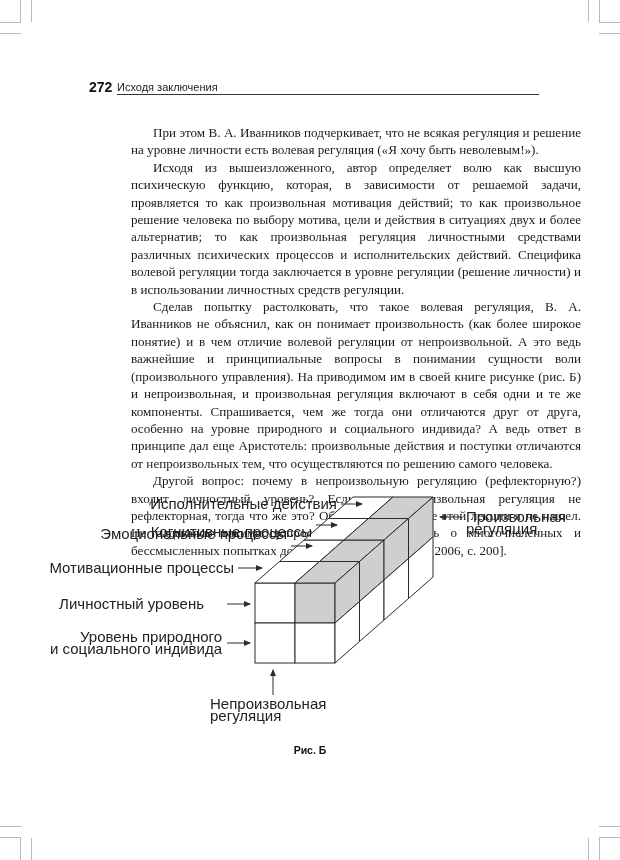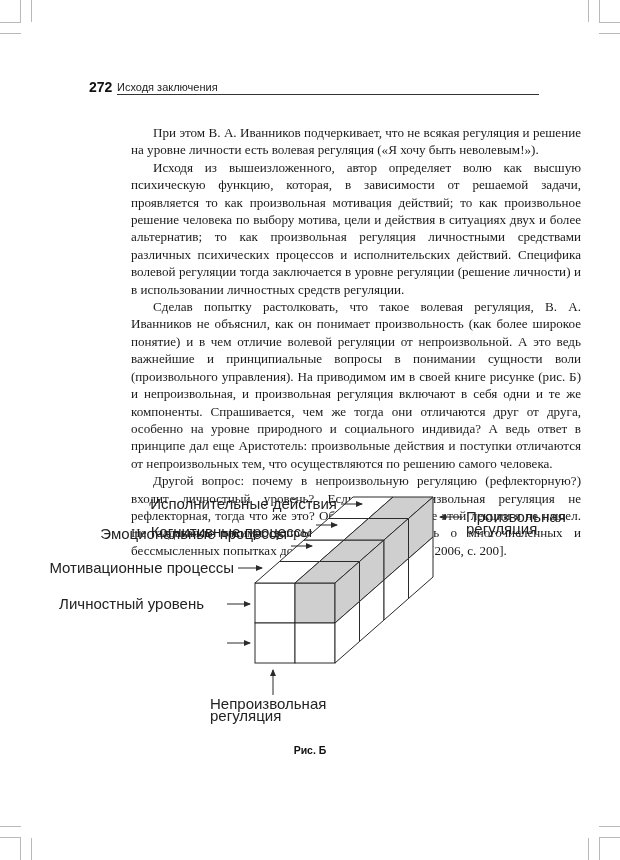--- a/index.html
+++ b/index.html
@@ -94,19 +94,21 @@
       <line x1="462" y1="517" x2="440" y2="517"></line>
       <line x1="273" y1="695" x2="273" y2="670"></line>
     </g>
   </svg>
 
   <div class="flabel r" style="right:283px;top:18px;">Исполнительные действия</div>
   <div class="flabel r" style="right:308px;top:46px;">Когнитивные процессы</div>
   <div class="flabel r" style="right:333px;top:48px;">Эмоциональные процессы</div>
   <div class="flabel r" style="right:386px;top:82px;padding-left:29px;">Мотивационные процессы</div>
   <div class="flabel r" style="right:416px;top:118px;">Личностный уровень</div>
+  <div class="flabel r" style="right:398px;top:151px;white-space:pre-line;">Уровень природного
+и социального индивида</div>
   <div class="flabel c" style="left:466px;top:31px;width:70px;white-space:pre-line;">Произвольная
 регуляция</div>
   <div class="flabel c" style="left:210px;top:218px;width:126px;white-space:pre-line;">Непроизвольная
 регуляция</div>
 </div>
 
 <div class="caption">Рис. Б</div>
 
 </body></html>

